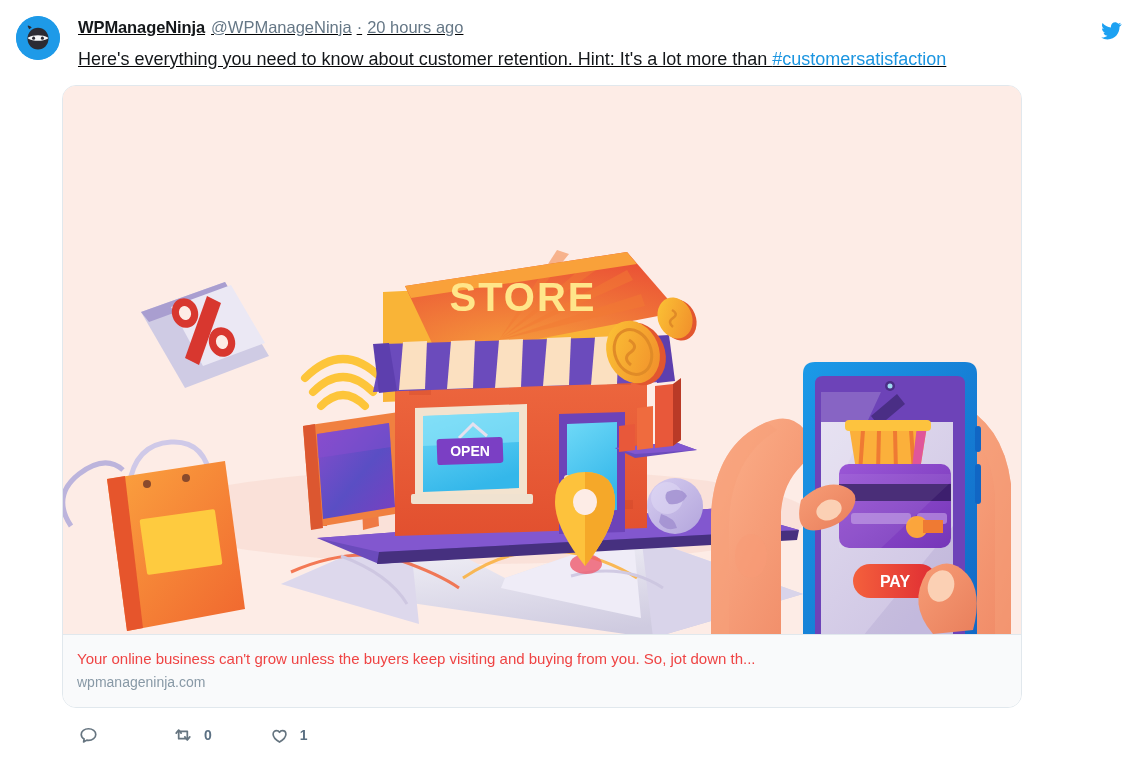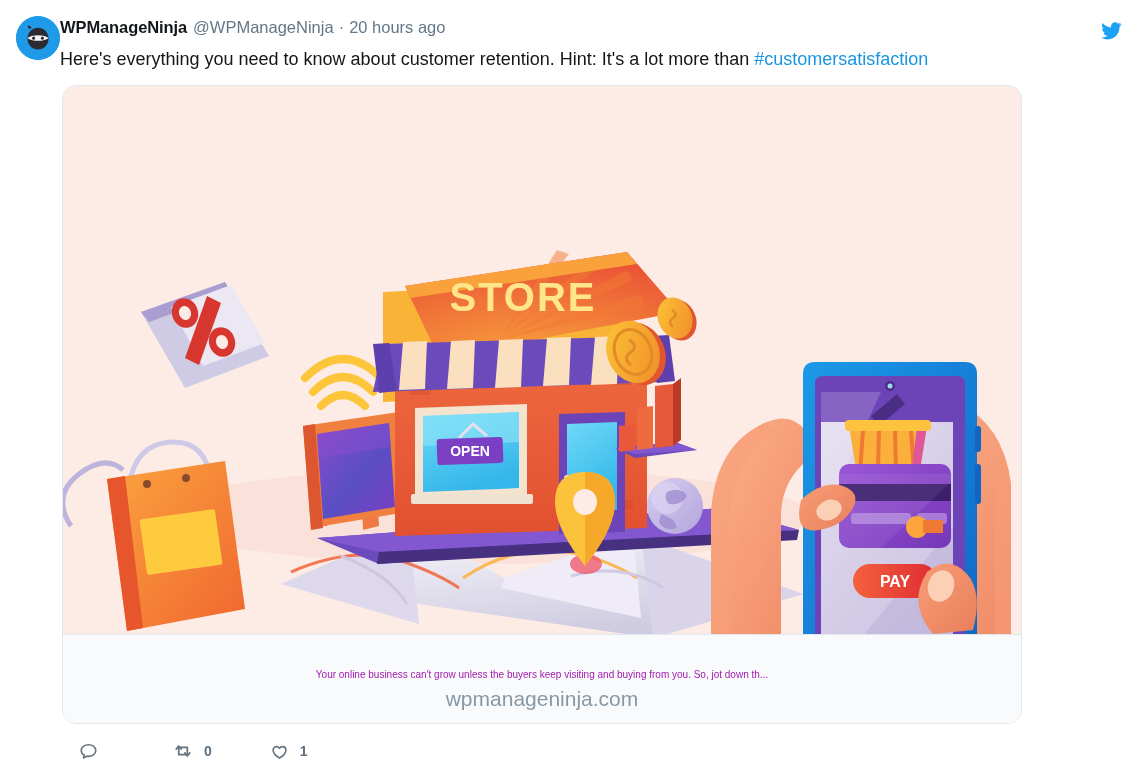--- a/index.html
+++ b/index.html
@@ -35,23 +35,25 @@
     height: 44px;
     border-radius: 50%;
     flex: 0 0 44px;
     margin-top: 2px;
     overflow: hidden;
     background: #1e9ae8;
   }
   .avatar svg { display: block; }
 
   .header-text {
+    margin-left: 18px;
     flex: 1 1 auto;
     min-width: 0;
     padding-top: 2px;
+    text-decoration: underline;
   }
   .name-row {
     font-size: 16.5px;
     line-height: 22px;
     white-space: nowrap;
   }
   .display-name {
     font-weight: bold;
     color: #14171a;
     letter-spacing: -0.1px;
@@ -88,21 +90,20 @@
   .card {
     margin-top: 14px;
     margin-left: 46px;
     width: 960px;
     border: 1px solid #e1e8ed;
     border-radius: 14px;
     overflow: hidden;
     background: #fff;
     box-sizing: border-box;
     cursor: pointer;
-    text-align: center;
   }
   .card-media {
     position: relative;
     width: 100%;
     height: 548px;
     background: #fdece6;
     overflow: hidden;
   }
   .card-media svg { display: block; width: 100%; height: 100%; }
 
@@ -113,29 +114,29 @@
   }
   .card-title {
     font-size: 15.5px;
     line-height: 22px;
     color: #14171a;
     white-space: nowrap;
     overflow: hidden;
     text-overflow: ellipsis;
   }
   .card-desc {
-    font-size: 10px;
+    font-size: 15px;
     line-height: 23px;
-    color: #a21caf;
-    margin-top: 17px;
+    color: #ef4444;
+    margin-top: 1px;
     white-space: nowrap;
     overflow: hidden;
   }
   .card-domain {
-    font-size: 21px;
+    font-size: 14px;
     line-height: 23px;
     color: #8899a6;
     margin-top: 1px;
   }
 
   
   .actions {
     margin-left: 46px;
     margin-top: 12px;
     display: flex;

